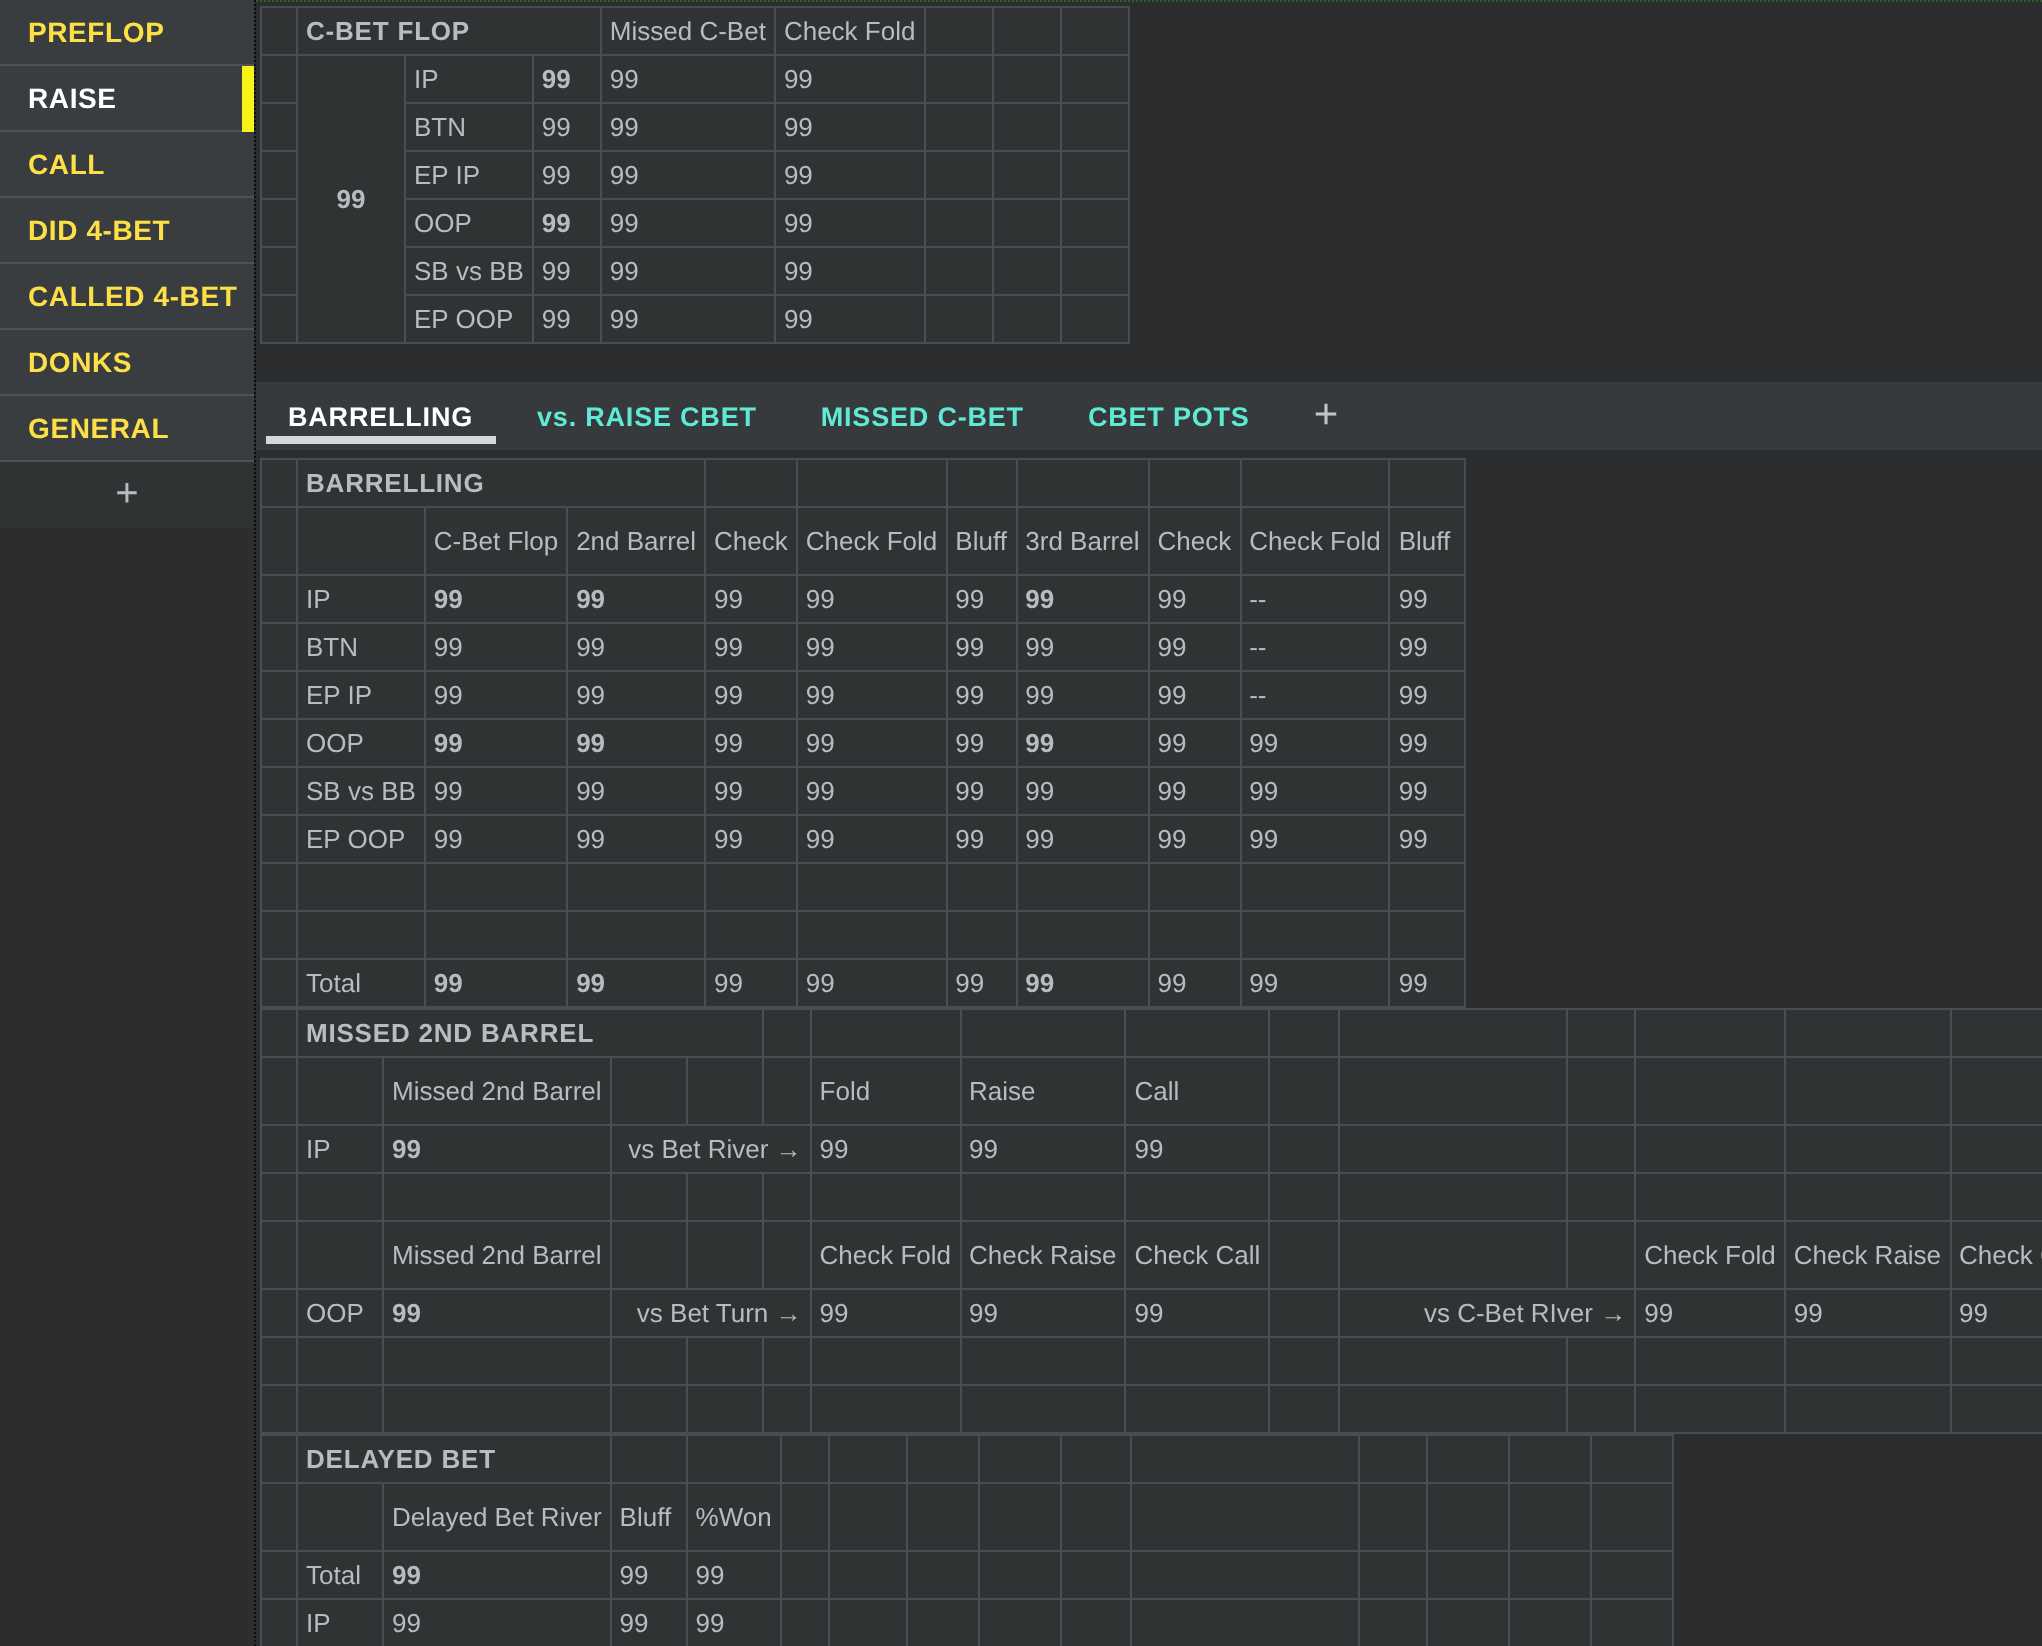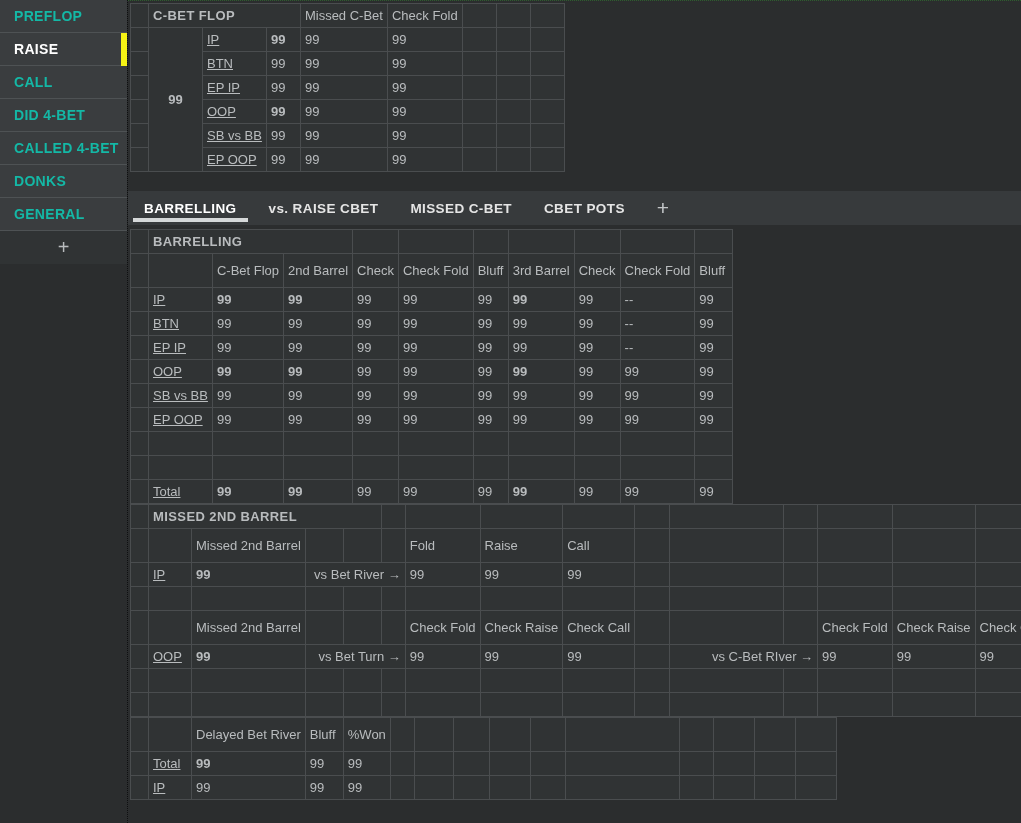--- a/index.html
+++ b/index.html
@@ -20,21 +20,21 @@
     position: relative;
   }
   .nav-item {
     position: relative;
     height: 33px;
     display: flex; align-items: center;
     padding-left: 14px;
     background: #3a3d3f;
     border-bottom: 1px solid #4e5254;
     font-size: 14px; font-weight: bold;
-    color: #14b8a6;
+    color: #fde047;
     letter-spacing: .3px;
     cursor: pointer;
   }
   .nav-item.active { color: #ffffff; background: #3a3d3f; }
   .nav-item.active .accent {
     position: absolute; right: 0; top: 0;
     width: 6px; height: 33px;
     background: #f6f315;
   }
   .nav-add {
@@ -64,21 +64,21 @@
     vertical-align: middle;
     white-space: nowrap;
     overflow: hidden;
   }
   td.blank { background: #2e3132; border-color: #474a4c; }
   td.sect {
     font-size: 17px; font-weight: bold; color: #707577;
     letter-spacing: .4px; background: #303334;
   }
   td.hdr { color: #8d9193; font-size: 12.5px; line-height: 13px; white-space: normal; }
-  td.rowlbl { color: #8d9193; font-size: 12.5px; text-decoration: underline; }
+  td.rowlbl { color: #8d9193; font-size: 12.5px; }
   td.v-strong { color: #f2f4f5; font-size: 17px; font-weight: bold; }
   td.v-norm   { color: #d6d9da; font-size: 15px; }
   td.v-dim    { color: #777c7e; font-size: 13px; }
   td.big99    { color: #e8eaeb; font-size: 30px; font-weight: bold; text-align: center; }
   td.arrow    { color: #9ea2a4; font-size: 13px; text-align: right; padding-right: 6px; }
 
   
   #top-table { position: absolute; left: 2px; top: 2px; }
 
   
@@ -87,21 +87,21 @@
     width: 100%; height: 35px;
     background: #373a3c;
     border-bottom: 1px solid #2b2d2e;
     display: flex; align-items: stretch;
   }
   .tab {
     position: relative;
     display: flex; align-items: center;
     padding: 0 16px;
     font-size: 13.5px; font-weight: bold;
-    color: #e5e5e5; letter-spacing: .4px;
+    color: #5eead4; letter-spacing: .4px;
     cursor: pointer;
   }
   .tab.active { color: #ffffff; }
   .tab.active::after {
     content: ""; position: absolute;
     left: 5px; right: 5px; bottom: 3px; height: 4px;
     background: #d5d8d9;
   }
   .tab-add {
     display: flex; align-items: center; padding: 0 16px;
@@ -575,20 +575,36 @@
             <col style="width:36px">
             <col style="width:41px">
           <col style="width:35px">
             <col style="width:114px">
             <col style="width:34px">
           <col style="width:41px">
             <col style="width:41px">
             <col style="width:41px">
         </colgroup>
         <tbody>
+            <tr>
+          <td class="blank"></td>
+          <td class="sect" colspan="2">DELAYED BET</td>
+          <td></td>
+              <td></td>
+          <td></td>
+              <td></td>
+          <td></td>
+              <td></td>
+          <td></td>
+              <td></td>
+          <td></td>
+              <td></td>
+          <td></td>
+              <td></td>
+        </tr>
         <tr style="height:34px">
           <td class="blank"></td>
           <td></td>
           <td class="hdr">Delayed Bet River</td>
           <td class="hdr">Bluff</td>
           <td class="hdr">%Won</td>
           <td></td>
               <td></td>
           <td></td>
               <td></td>

